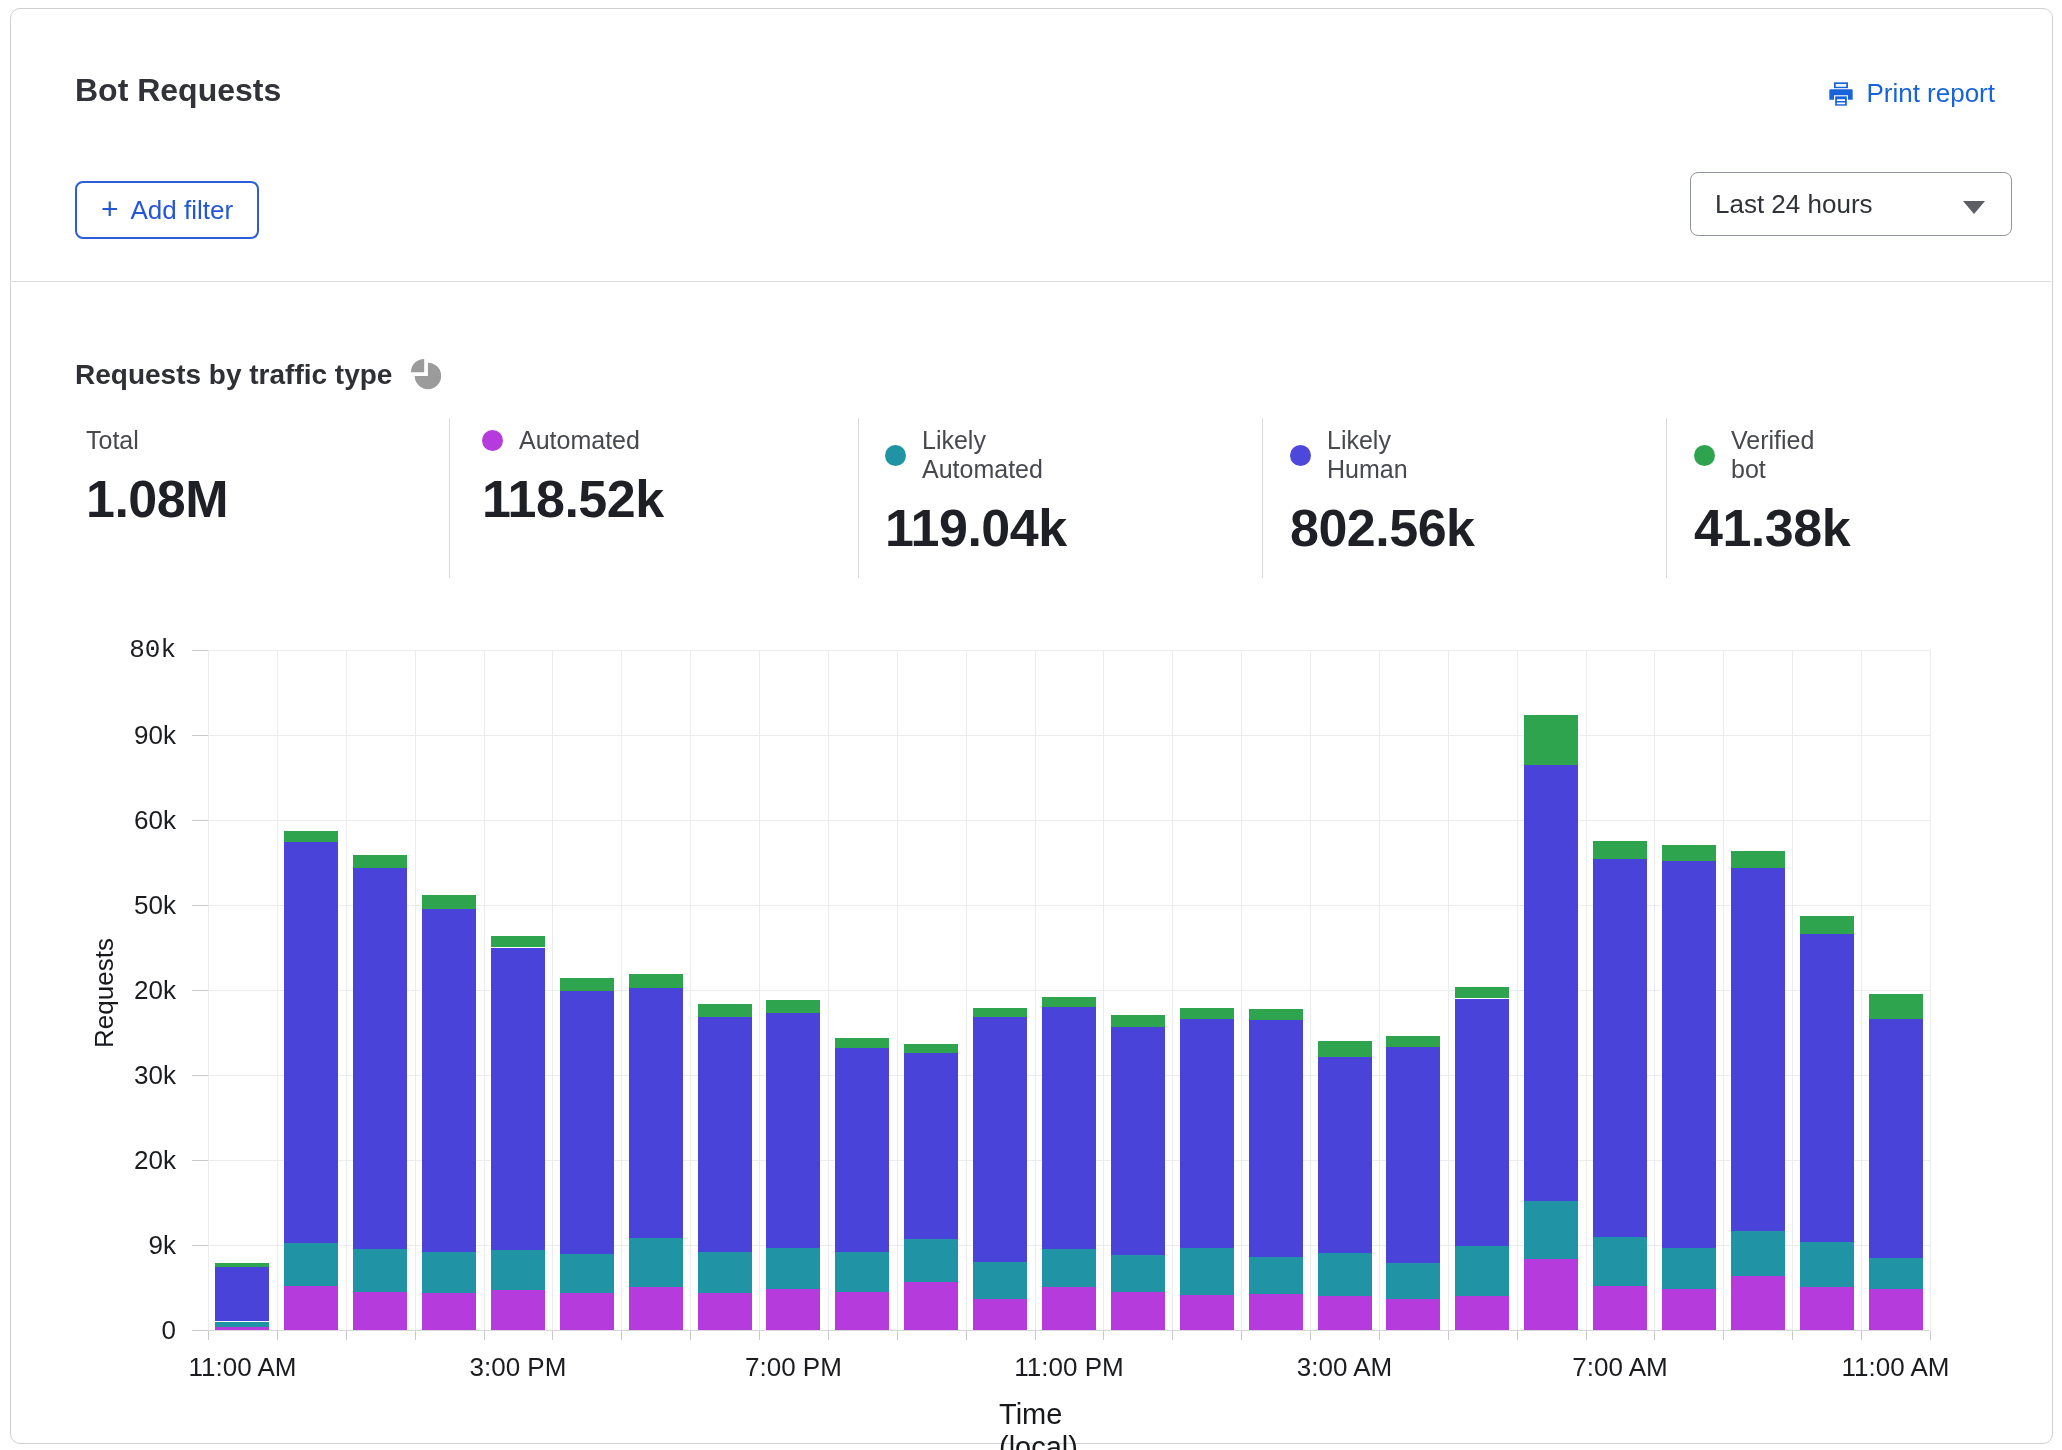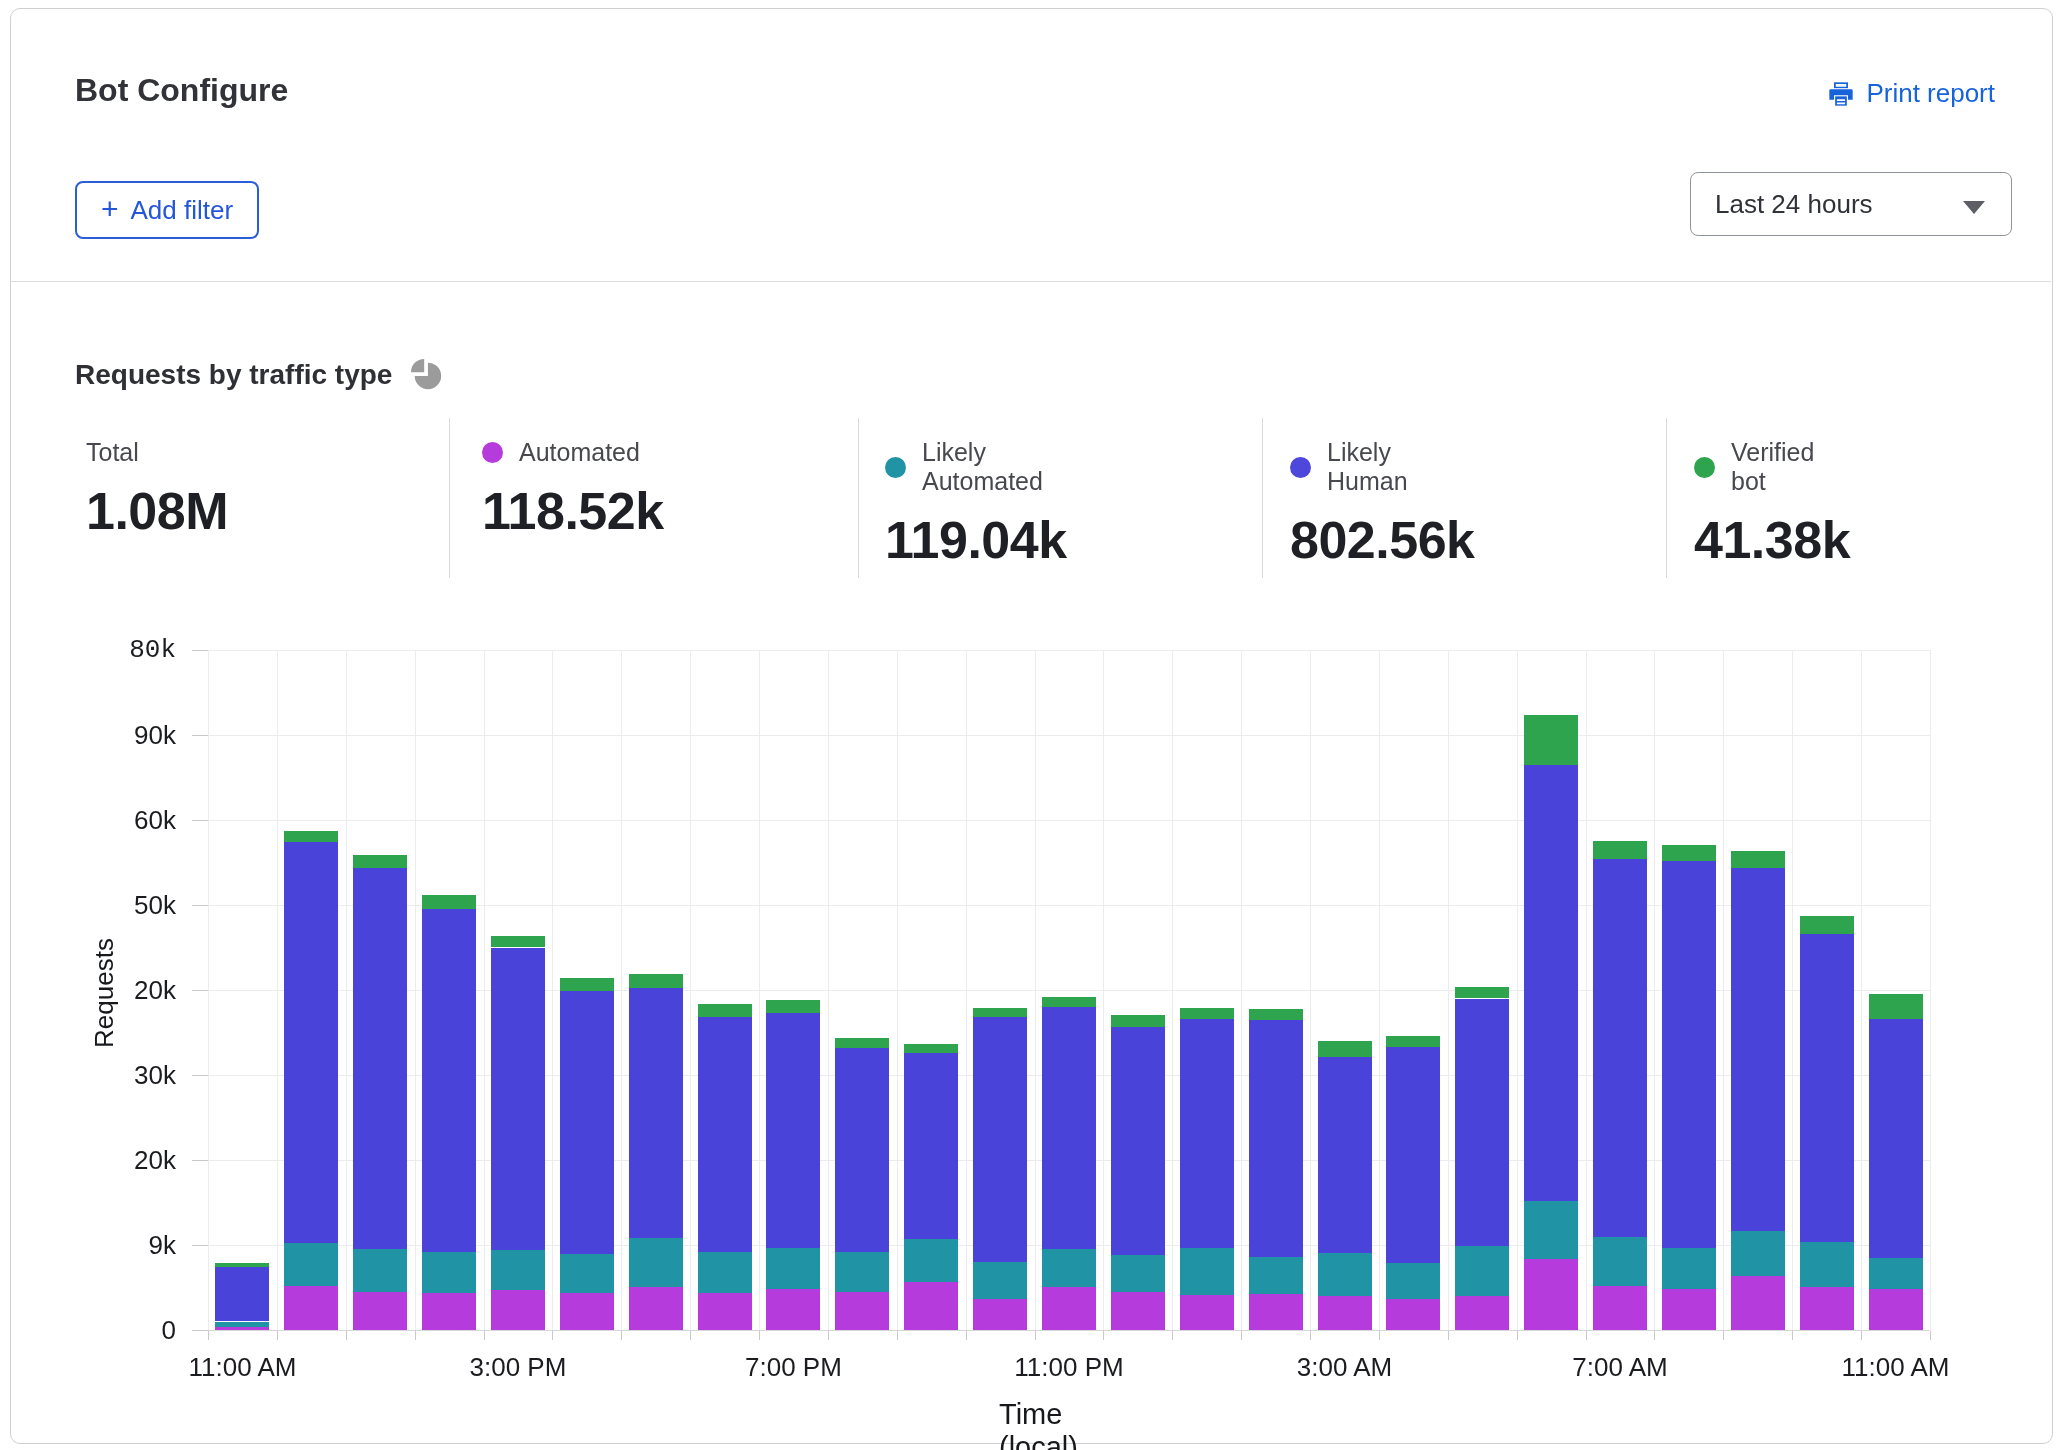--- a/index.html
+++ b/index.html
@@ -16,21 +16,21 @@
   .plus{font-size:30px;font-weight:400;line-height:1;position:relative;top:-1px;}
   .dropdown{position:absolute;left:1690px;top:172px;width:322px;height:64px;box-sizing:border-box;
     border:1px solid #8f949b;border-radius:8px;background:#fff;display:flex;align-items:center;
     padding:0 24px;font-size:26px;color:#2f3237;cursor:pointer;}
   .caret{position:absolute;right:26px;top:28px;width:0;height:0;border-left:11px solid transparent;
     border-right:11px solid transparent;border-top:13px solid #5b5e64;}
   .header-divider{position:absolute;left:10px;top:281px;width:2041px;height:1px;background:#dadbdd;}
   .section-title-row{position:absolute;left:75px;top:358px;display:flex;align-items:center;gap:18px;}
   .section-title{font-size:28px;font-weight:700;color:#2e3035;}
   .stats{position:absolute;left:0;top:0;}
-  .stat{position:absolute;top:438px;}
+  .stat{position:absolute;top:426px;}
   .stat-label{display:flex;align-items:center;gap:16px;font-size:25px;color:#47494e;}
   .dot{width:21px;height:21px;border-radius:50%;flex:0 0 auto;}
   .stat-value{margin-top:14px;font-size:52px;font-weight:600;color:#1e2025;letter-spacing:-0.5px;}
   .stat-divider{position:absolute;top:418px;width:1px;height:160px;background:#d9dadc;}
   #chart{position:absolute;left:0;top:0;width:2062px;height:1450px;}
   .hgrid{position:absolute;height:1px;background:#ececee;}
   .vgrid{position:absolute;width:1px;background:#ececee;}
   .ytick{position:absolute;width:16px;height:1px;background:#c9c9cc;}
   .xtick{position:absolute;width:1px;height:9px;background:#c9c9cc;}
   .ylab{position:absolute;width:70px;text-align:right;font-size:26px;color:#1b1c1f;}
@@ -40,21 +40,21 @@
   .axis-title-x{position:absolute;left:999px;top:1398px;width:140px;font-size:29px;color:#17181b;}
   .bar{position:absolute;}
   .seg{position:absolute;left:0;width:100%;}
   .icon{flex:0 0 auto;display:inline-flex;}
 </style>
 </head>
 <body>
 
 <div class="card"></div>
 
-<div class="page-title">Bot Configure</div>
+<div class="page-title">Bot Requests</div>
 
 <div class="header-links">
   <a class="hlink">
     <span class="icon">
       <svg width="28" height="28" viewBox="0 0 24 24">
           <path fill="#1663dc" d="M6 2h12v5H6z"></path>
           <path fill="#1663dc" d="M3 8h18a1 1 0 0 1 1 1v8h-4v-4H6v4H2V9a1 1 0 0 1 1-1z"></path>
           <path fill="#1663dc" d="M7 14h10v8H7z"></path>
           <path fill="#fff" d="M8.5 16.5h7v1.4h-7zm0 2.8h7v1.4h-7zM7.5 3.5h9v2.3h-9z"></path>
         </svg>

